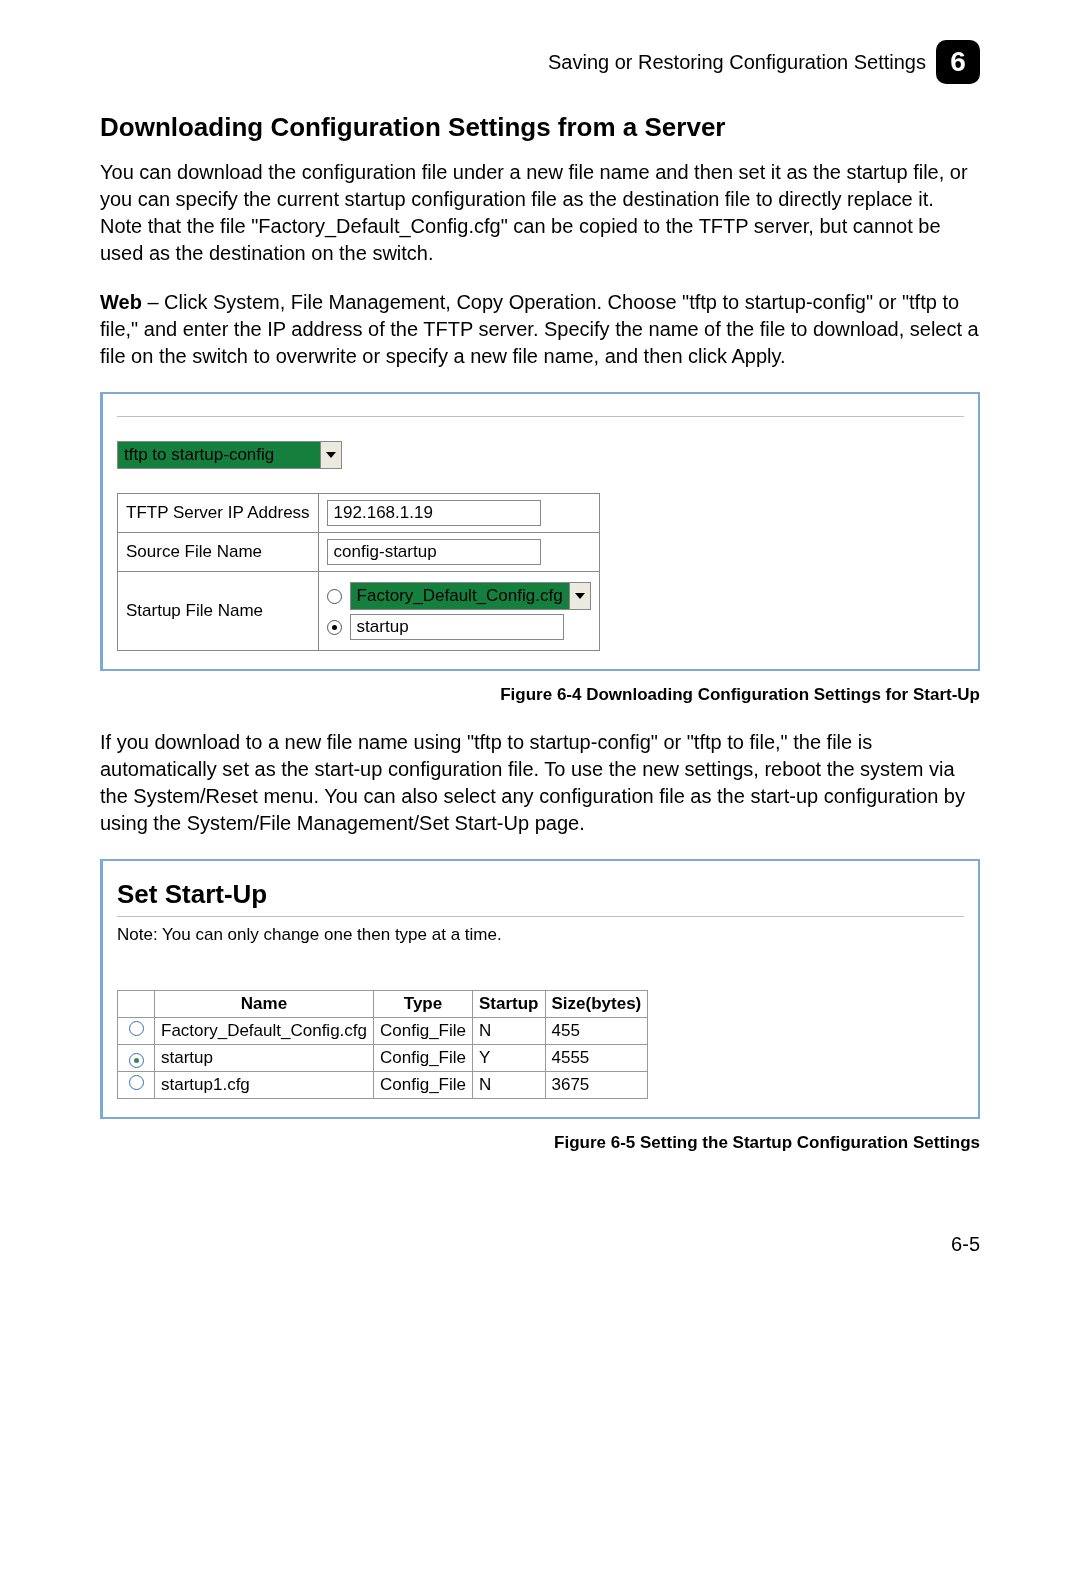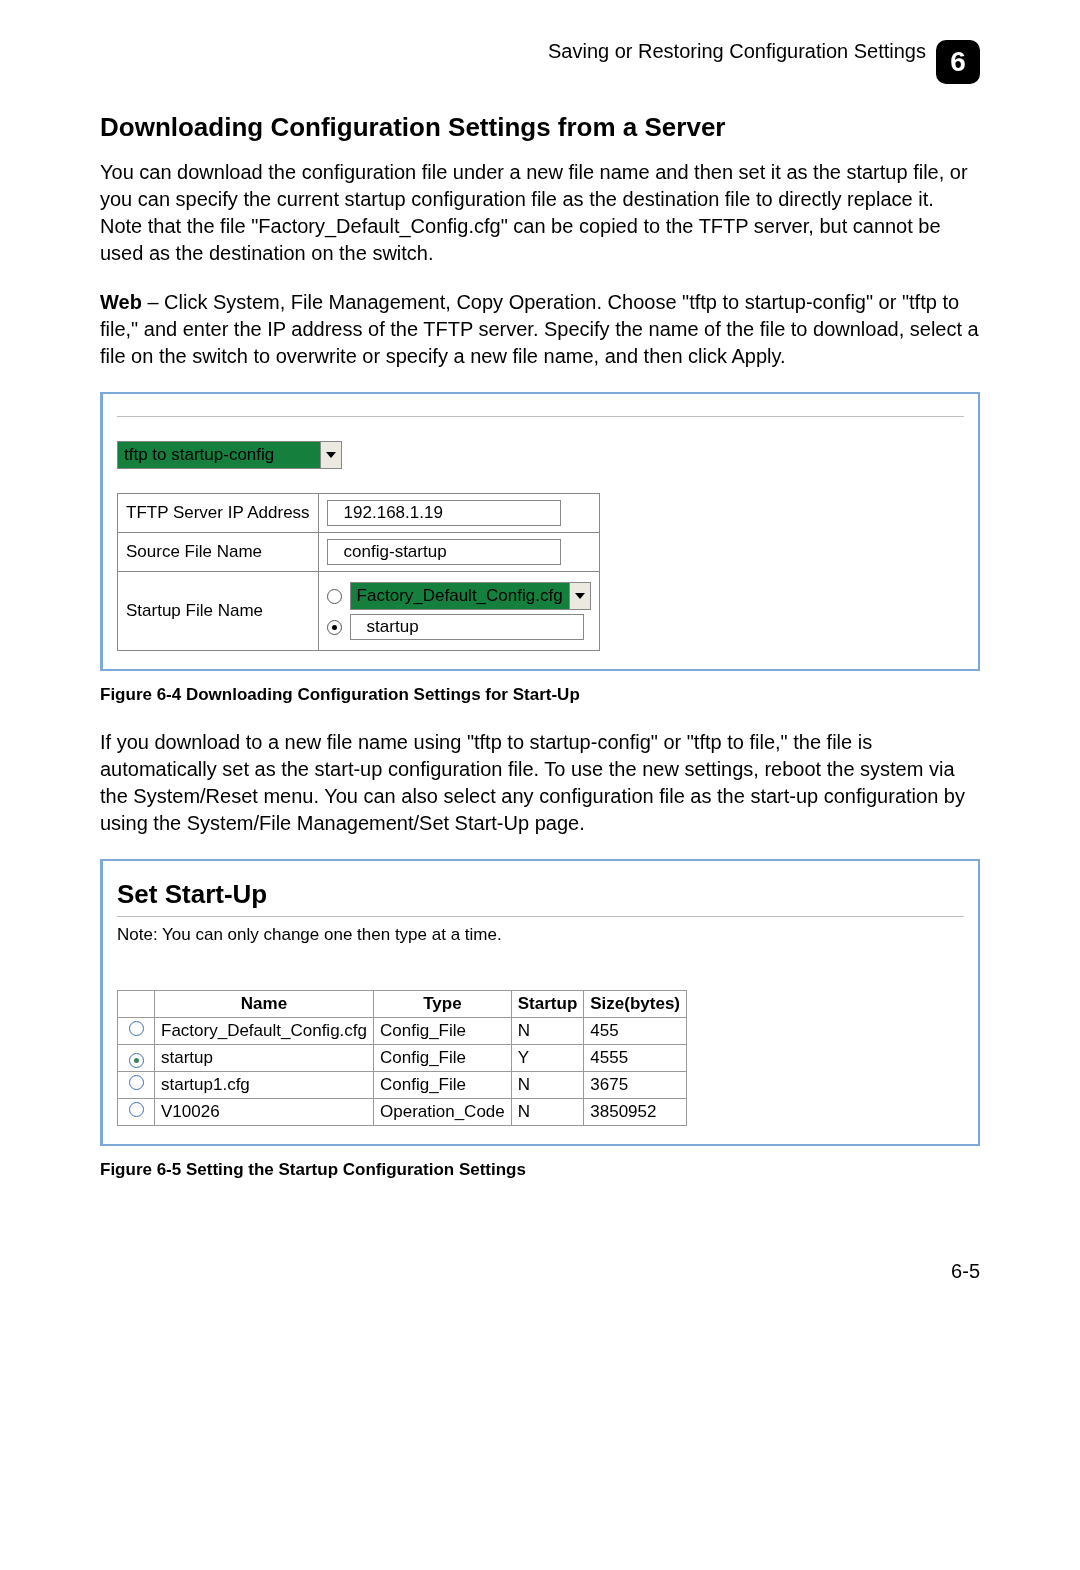--- a/index.html
+++ b/index.html
@@ -10,21 +10,21 @@
     color: #000;
     width: 1080px;
   }
   .page {
     padding: 40px 100px 60px 100px;
     box-sizing: border-box;
   }
   .running-head {
     display: flex;
     justify-content: flex-end;
-    align-items: flex-start;
+    align-items: center;
     gap: 10px;
     margin-bottom: 28px;
   }
   .running-head .rh-text {
     font-size: 20px;
   }
   .chapter-badge {
     width: 44px;
     height: 44px;
     background: #000;
@@ -98,21 +98,21 @@
   }
   .form-table td {
     border: 1px solid #888;
     padding: 6px 8px;
     font-size: 17px;
     vertical-align: middle;
   }
   .textbox {
     border: 1px solid #888;
     background: #fff;
-    padding: 2px 16px;
+    padding: 2px 6px;
     font-size: 17px;
     min-width: 200px;
     display: inline-block;
   }
   .radio-row {
     display: flex;
     align-items: center;
     gap: 8px;
     margin: 4px 0;
   }
@@ -125,21 +125,21 @@
     justify-content: center;
     background: #fff;
   }
   .radio.sel::after {
     content: "";
     width: 5px; height: 5px;
     border-radius: 50%;
     background: #000;
   }
   .figure-caption {
-    text-align: left;
+    text-align: right;
     font-weight: bold;
     font-size: 17px;
     margin: 14px 0 24px 0;
   }
   .note-text {
     font-size: 17px;
     margin: 0 0 16px 0;
   }
   .data-table {
     border-collapse: collapse;
@@ -287,27 +287,20 @@
               <td>Y</td>
               <td>4555</td>
             </tr>
             <tr>
               <td class="radio-cell"><span class="radio-sm"></span></td>
               <td>startup1.cfg</td>
               <td>Config_File</td>
               <td>N</td>
               <td>3675</td>
             </tr>
-            <tr>
-              <td class="radio-cell"><span class="radio-sm"></span></td>
-              <td>V10026</td>
-              <td>Operation_Code</td>
-              <td>N</td>
-              <td>3850952</td>
-            </tr>
           </tbody>
       </table>
     </div>
   </div>
   <div class="figure-caption">Figure 6-5  Setting the Startup Configuration Settings</div>
 
   <div class="page-num">6-5</div>
 
 </div>
 

